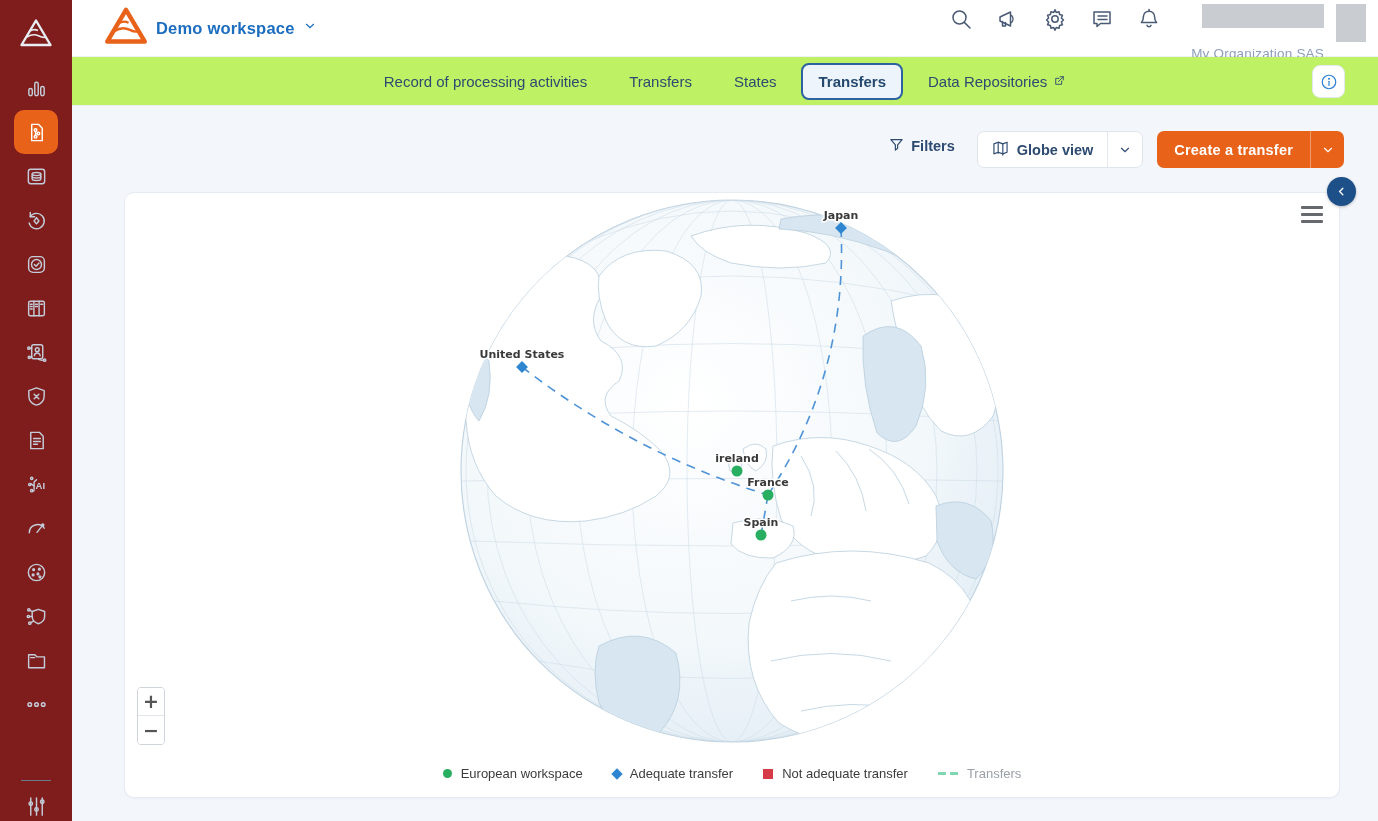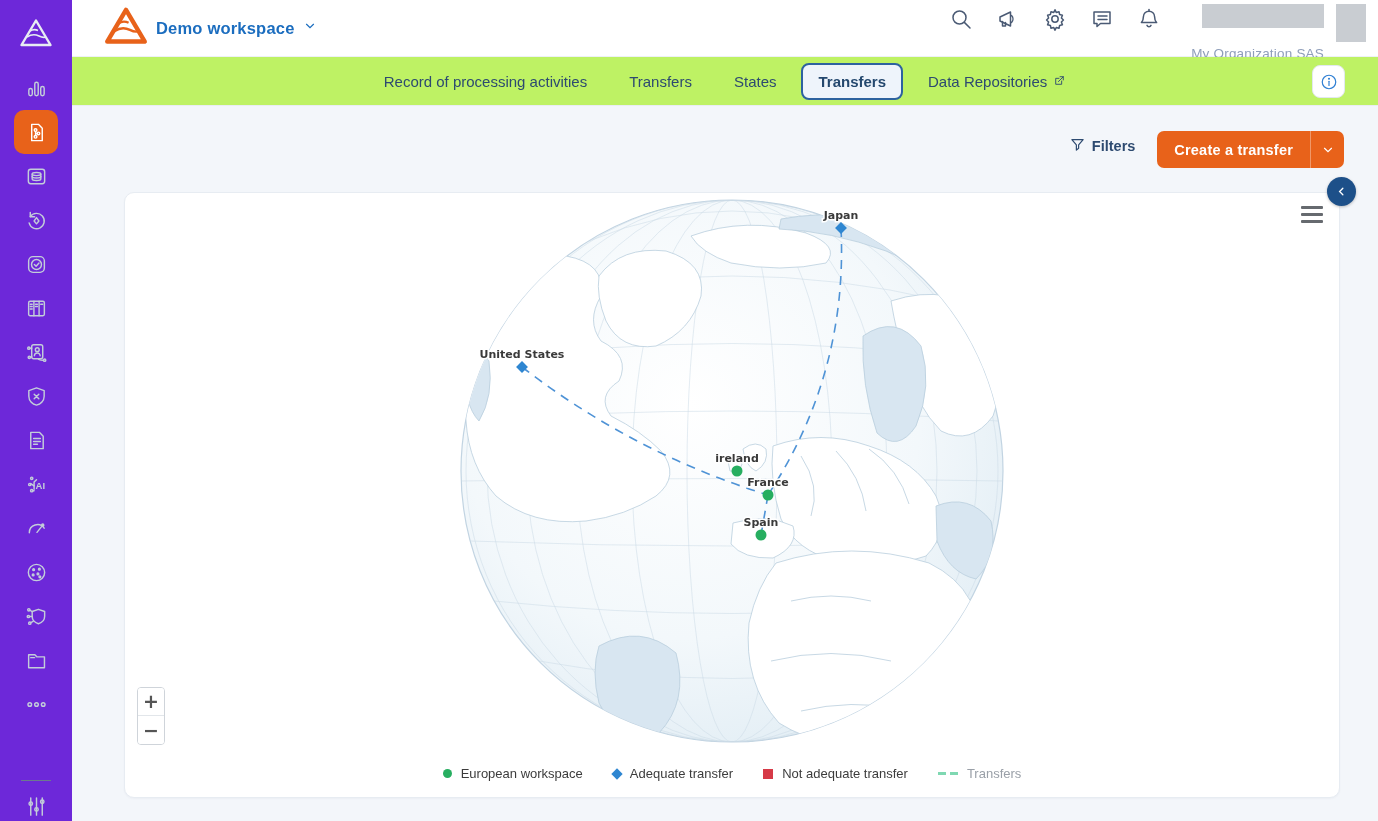--- a/index.html
+++ b/index.html
@@ -1,21 +1,21 @@
 <!DOCTYPE html>
 <html><head>
 <meta charset="utf-8">
 <style>
   * { box-sizing: border-box; margin: 0; padding: 0; }
   html,body { width:1378px; height:821px; overflow:hidden; background:#f3f6fa;
     font-family:"Liberation Sans", sans-serif; }
   body { display:flex; }
 
   
-  .sidebar { width:72px; height:821px; background:#6d28d9; flex:0 0 72px;
+  .sidebar { width:72px; height:821px; background:#7f1d1d; flex:0 0 72px;
     display:flex; flex-direction:column; align-items:center; }
   .sb-logo { height:66px; display:flex; align-items:center; justify-content:center; width:100%; }
   .sb-items { display:flex; flex-direction:column; align-items:center; width:100%; }
   .sb-item { width:44px; height:44px; display:flex; align-items:center; justify-content:center;
     color:#c3cdd9; cursor:pointer; border-radius:10px; }
   .sb-item svg { width:23px; height:23px; stroke:currentColor; fill:none;
     stroke-width:1.5; stroke-linecap:round; stroke-linejoin:round; }
   .sb-item.active { background:#E8621A; color:#ffffff; }
   .sb-divider { width:30px; height:1px; background:#6b7a8d; margin-top:auto; margin-bottom:14px; }
   .sb-footer { color:#c3cdd9; padding-bottom:0; height:26px; overflow:hidden; }
@@ -343,20 +343,37 @@
 
   <section class="content">
     <div class="toolbar">
       <div class="filters-btn">
         <span>
           <svg viewBox="0 0 20 20">
               <path d="M2.5 3.5 h15 l-6 7 v4.5 l-3 2.5 v-7 Z"></path>
             </svg>
         </span>
         <span>Filters</span>
+      </div>
+      <div class="view-group">
+        <div class="view-main">
+          <span>
+            <svg viewBox="0 0 22 22">
+                <path d="M2.5 5 l5.5-2.2 6 2.2 5.5-2.2 v13 l-5.5 2.2 -6-2.2 -5.5 2.2 Z"></path>
+                <line x1="8" y1="2.8" x2="8" y2="17.8"></line>
+                <line x1="14" y1="5" x2="14" y2="20"></line>
+              </svg>
+          </span>
+          <span>Globe view</span>
+        </div>
+        <div class="view-caret">
+          <svg viewBox="0 0 24 24">
+              <path d="M6 9 l6 6 6-6"></path>
+            </svg>
+        </div>
       </div>
       <div class="create-group">
         <div class="create-main">
           <span>Create a transfer</span>
         </div>
         <div class="create-caret">
           <svg viewBox="0 0 24 24">
               <path d="M6 9 l6 6 6-6"></path>
             </svg>
         </div>

